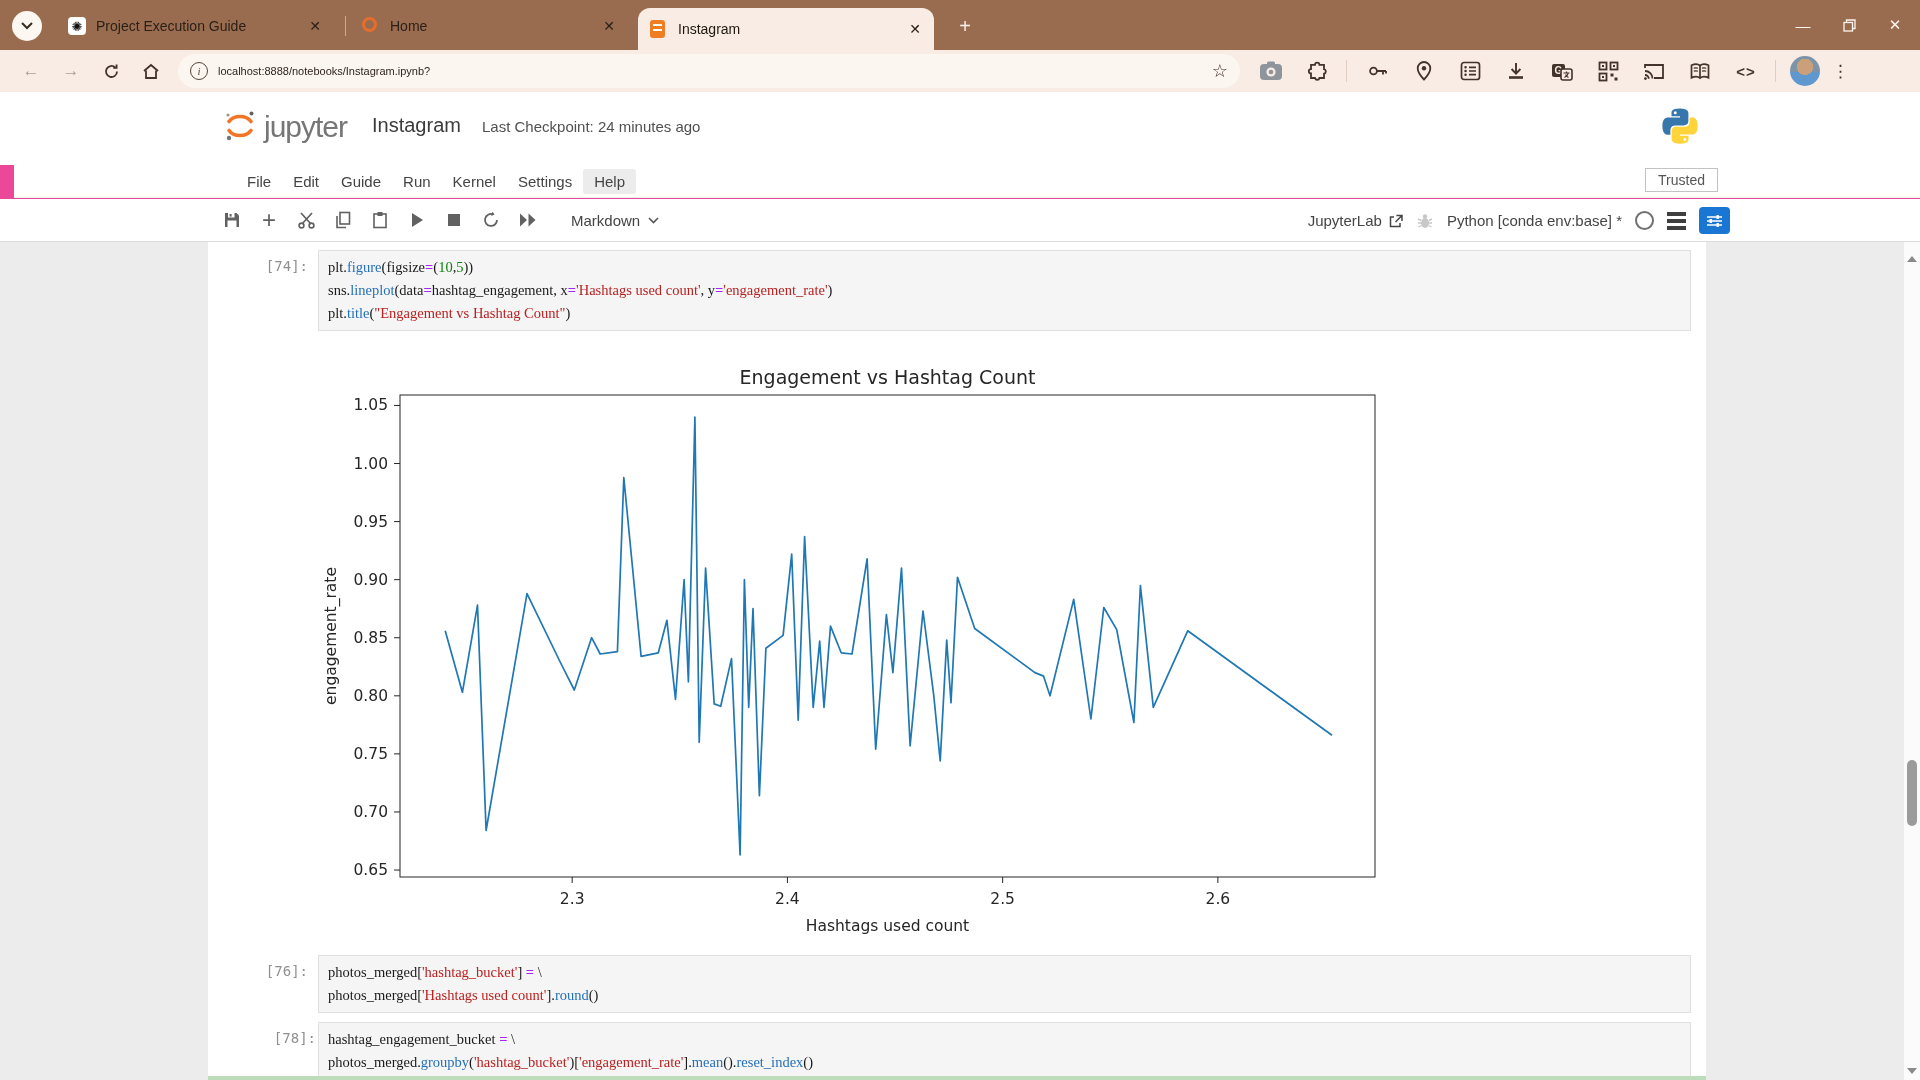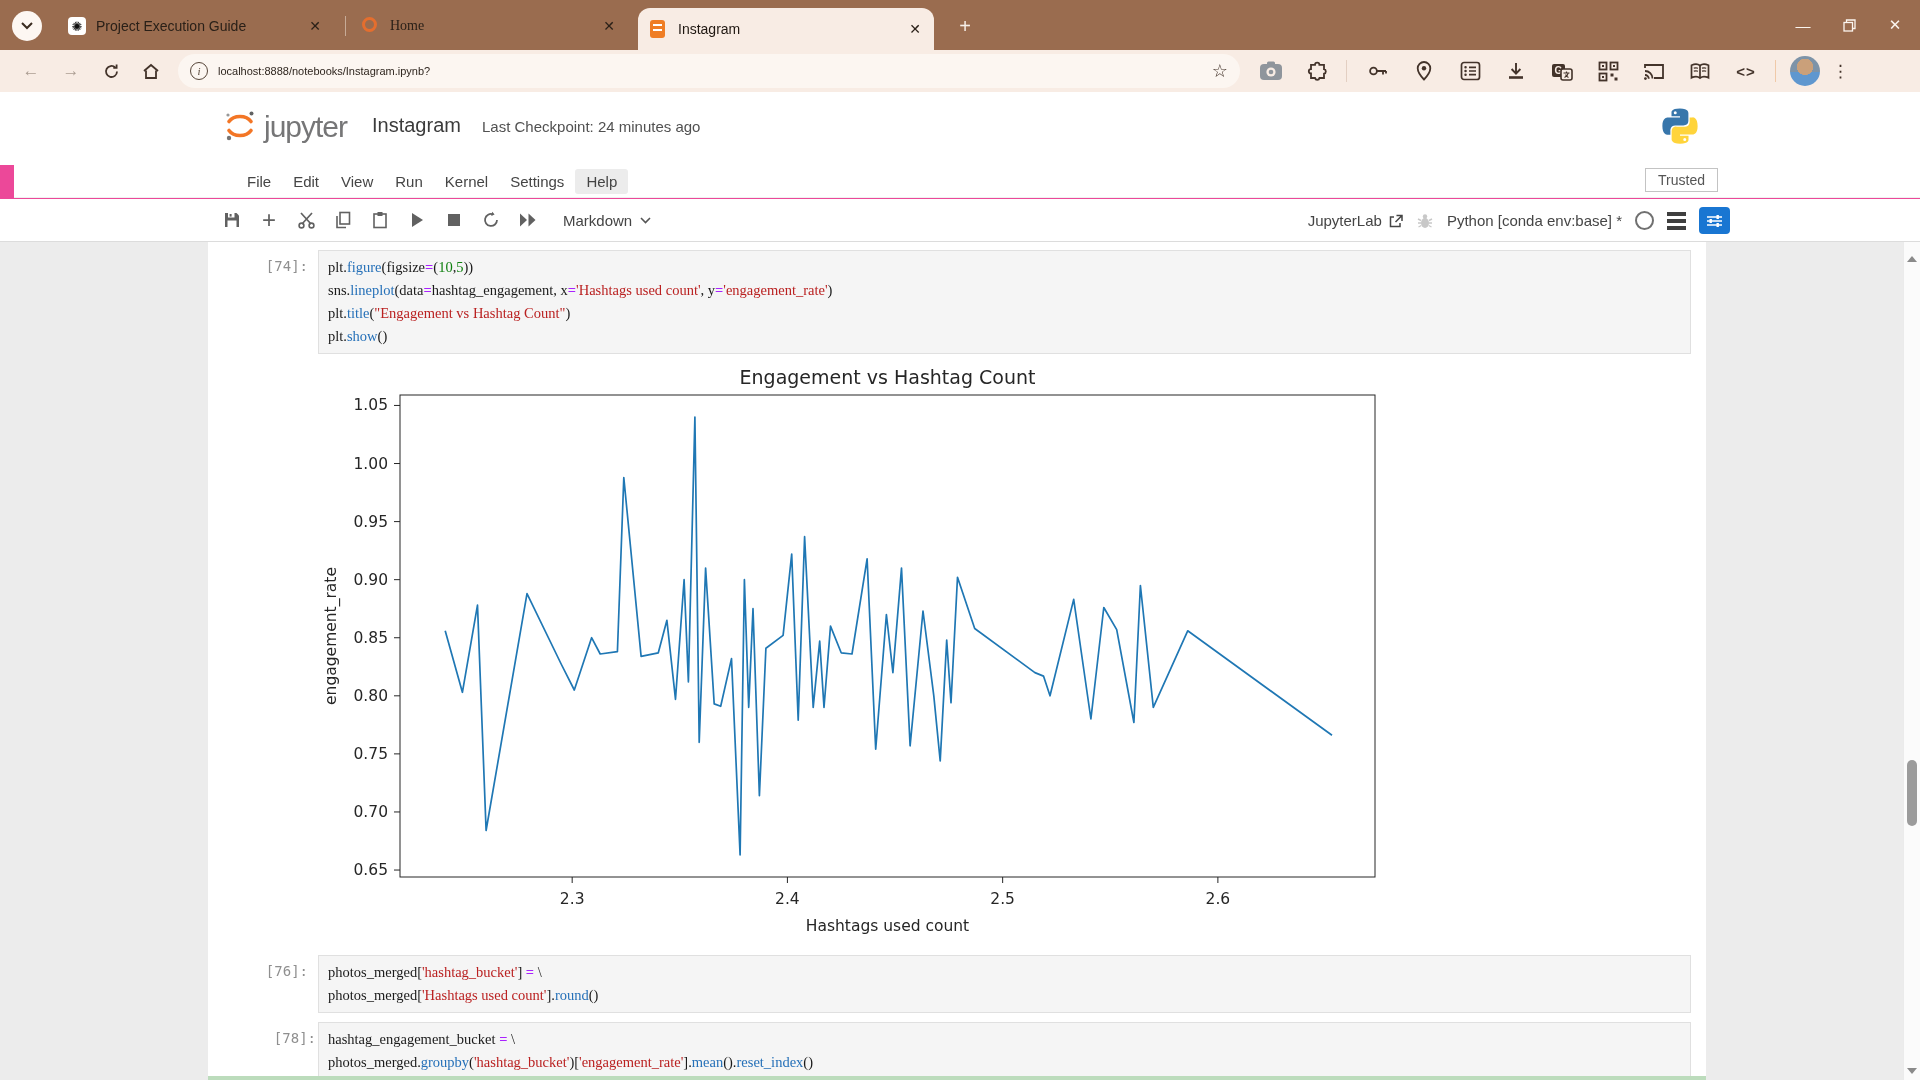--- a/index.html
+++ b/index.html
@@ -70,21 +70,21 @@
   .menu-item.hl { background:#ececec; }
   .trusted { position:absolute; right:216px; top:3px; border:1px solid #c3c3c3; background:#fff;
              color:#555; font-size:14px; padding:3px 12px; }
 
   
   .toolbar { position:absolute; left:0; top:107px; width:1920px; height:43px; background:#fff;
              display:flex; align-items:center; padding-left:218px; border-bottom:1px solid #dcdcdc; }
   .tb-ic { width:28px; height:28px; margin-right:9px; display:flex; align-items:center;
            justify-content:center; color:#616161; }
   .tb-text { font-size:15px; color:#454545; }
-  .celltype { display:flex; align-items:center; margin-left:12px; gap:8px; color:#454545; }
+  .celltype { display:flex; align-items:center; margin-left:20px; gap:8px; color:#454545; }
   .tb-right { position:absolute; right:190px; top:0; height:43px; display:flex; align-items:center; gap:13px; }
   .jl-link { display:flex; align-items:center; gap:7px; font-size:15px; color:#454545; }
   .kname { font-size:15px; color:#454545; }
   .kcircle { width:19px; height:19px; border:2px solid #707070; border-radius:50%; }
   .burger { display:flex; flex-direction:column; gap:3px; }
   .burger span { width:19px; height:4px; background:#3f3f3f; }
   .bluebtn { width:31px; height:27px; background:#1976d2; border-radius:4px; display:flex;
              align-items:center; justify-content:center; }
 
   
@@ -122,21 +122,21 @@
           <path d="M1 1l5 5 5-5" fill="none" stroke="#3a2c20" stroke-width="2"></path>
         </svg>
     </div>
 
     <div class="tab inactive" style="left:56px;">
       <span class="fav fav-openai">✺</span>
       <span class="t-label">Project Execution Guide</span>
       <span class="t-close">✕</span>
     </div>
     <div class="tab-sep" style="left:345px;"></div>
-    <div class="tab inactive" style="left:350px;font-family:Liberation Serif, serif;">
+    <div class="tab inactive" style="left:350px;">
       <span class="fav">
           <span class="fav-ring" style="display:block;"></span>
         </span>
       <span class="t-label">Home</span>
       <span class="t-close">✕</span>
     </div>
     <div class="tab active" style="left:638px;">
       <span class="fav">
           <span class="fav-nb" style="display:block;"></span>
         </span>
@@ -277,21 +277,21 @@
         <svg width="40" height="40" viewBox="0 0 32 32">
           <path d="M15.9 1.9c-7.2 0-6.7 3.1-6.7 3.1v3.2h6.8v1H6.5s-4.6-.5-4.6 6.7 4 7 4 7h2.4v-3.4s-.1-4 3.9-4h6.7s3.8.1 3.8-3.7V5.6s.6-3.7-6.8-3.7zm-3.7 2.2a1.2 1.2 0 1 1 0 2.4 1.2 1.2 0 0 1 0-2.4z" fill="#3776ab"></path>
           <path d="M16.1 30.1c7.2 0 6.7-3.1 6.7-3.1v-3.2h-6.8v-1h9.5s4.6.5 4.6-6.7-4-7-4-7h-2.4v3.4s.1 4-3.9 4h-6.7s-3.8-.1-3.8 3.7v6.2s-.6 3.7 6.8 3.7zm3.7-2.2a1.2 1.2 0 1 1 0-2.4 1.2 1.2 0 0 1 0 2.4z" fill="#ffd43b"></path>
         </svg>
       </div>
     </div>
 
     <div class="menubar">
       <span class="menu-item">File</span>
       <span class="menu-item">Edit</span>
-      <span class="menu-item">View</span>
+      <span class="menu-item">Guide</span>
       <span class="menu-item">Run</span>
       <span class="menu-item">Kernel</span>
       <span class="menu-item">Settings</span>
       <span class="menu-item hl">Help</span>
       <span class="trusted">Trusted</span>
     </div>
 
     <div class="toolbar">
       <span class="tb-ic">
         <svg width="18" height="18" viewBox="0 0 18 18">
@@ -382,21 +382,20 @@
     </div>
 
     <div class="content">
       <div class="panel"></div>
 
       <div class="prompt" style="left:216px; top:16px;">[74]:</div>
       <div class="codebox" style="top:8px;">
           <div class="ln"><span class="tk-p">plt.</span><span class="tk-f">figure</span><span class="tk-p">(figsize</span><span class="tk-o">=</span><span class="tk-p">(</span><span class="tk-n">10</span><span class="tk-p">,</span><span class="tk-n">5</span><span class="tk-p">))</span></div>
           <div class="ln"><span class="tk-p">sns.</span><span class="tk-f">lineplot</span><span class="tk-p">(data</span><span class="tk-o">=</span><span class="tk-p">hashtag_engagement, x</span><span class="tk-o">=</span><span class="tk-s">'Hashtags used count'</span><span class="tk-p">, y</span><span class="tk-o">=</span><span class="tk-s">'engagement_rate'</span><span class="tk-p">)</span></div>
           <div class="ln"><span class="tk-p">plt.</span><span class="tk-f">title</span><span class="tk-p">(</span><span class="tk-s">"Engagement vs Hashtag Count"</span><span class="tk-p">)</span></div>
-          <div class="ln"><span class="tk-p">plt.</span><span class="tk-f">show</span><span class="tk-p">()</span></div>
         </div>
 
       <div class="figwrap">
         <svg id="chart" width="1080" height="580" viewBox="0 0 1080 580">
             <rect x="78" y="29" width="975" height="482" fill="#ffffff" stroke="#262626" stroke-width="1"></rect>
             <text x="565.5" y="18" text-anchor="middle" font-size="19" fill="#262626" font-family="DejaVu Sans, sans-serif">Engagement vs Hashtag Count</text>
             <line x1="250.18543046357541" y1="511" x2="250.18543046357541" y2="517" stroke="#262626" stroke-width="1"></line>
             <text x="250.18543046357541" y="538" text-anchor="middle" font-size="15.5" fill="#262626" font-family="DejaVu Sans, sans-serif">2.3</text>
             <line x1="465.4172185430459" y1="511" x2="465.4172185430459" y2="517" stroke="#262626" stroke-width="1"></line>
             <text x="465.4172185430459" y="538" text-anchor="middle" font-size="15.5" fill="#262626" font-family="DejaVu Sans, sans-serif">2.4</text>

